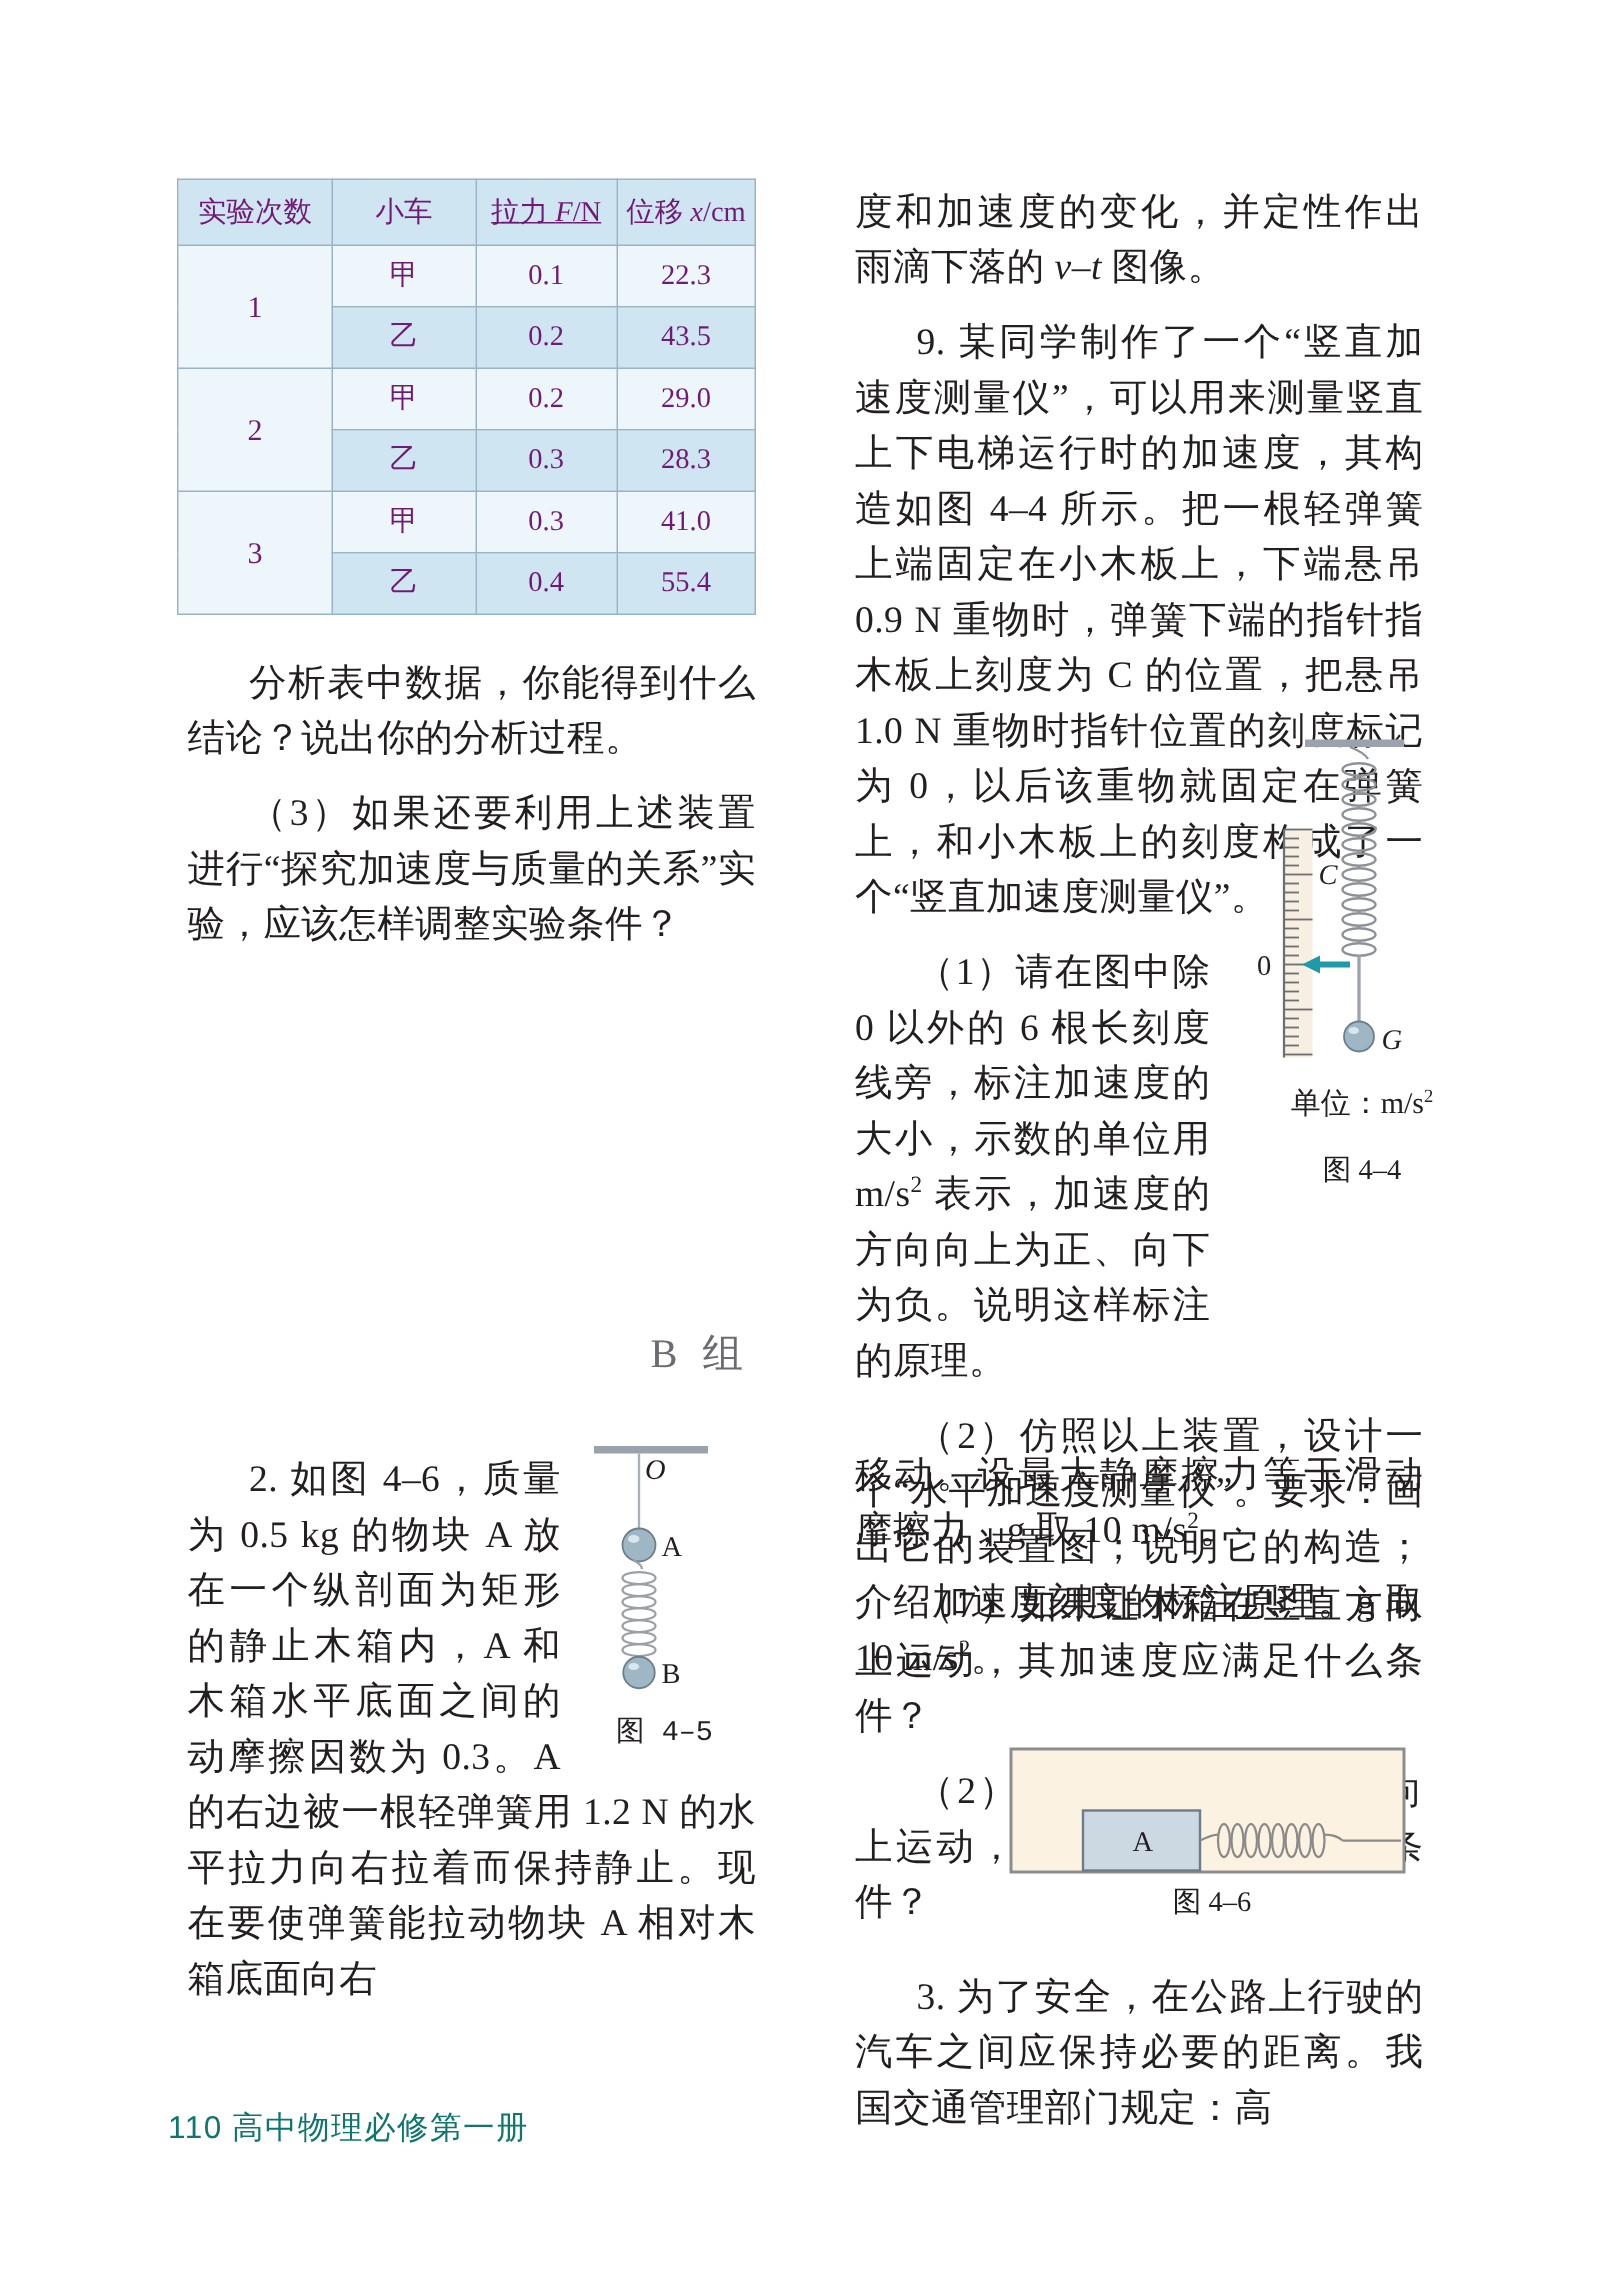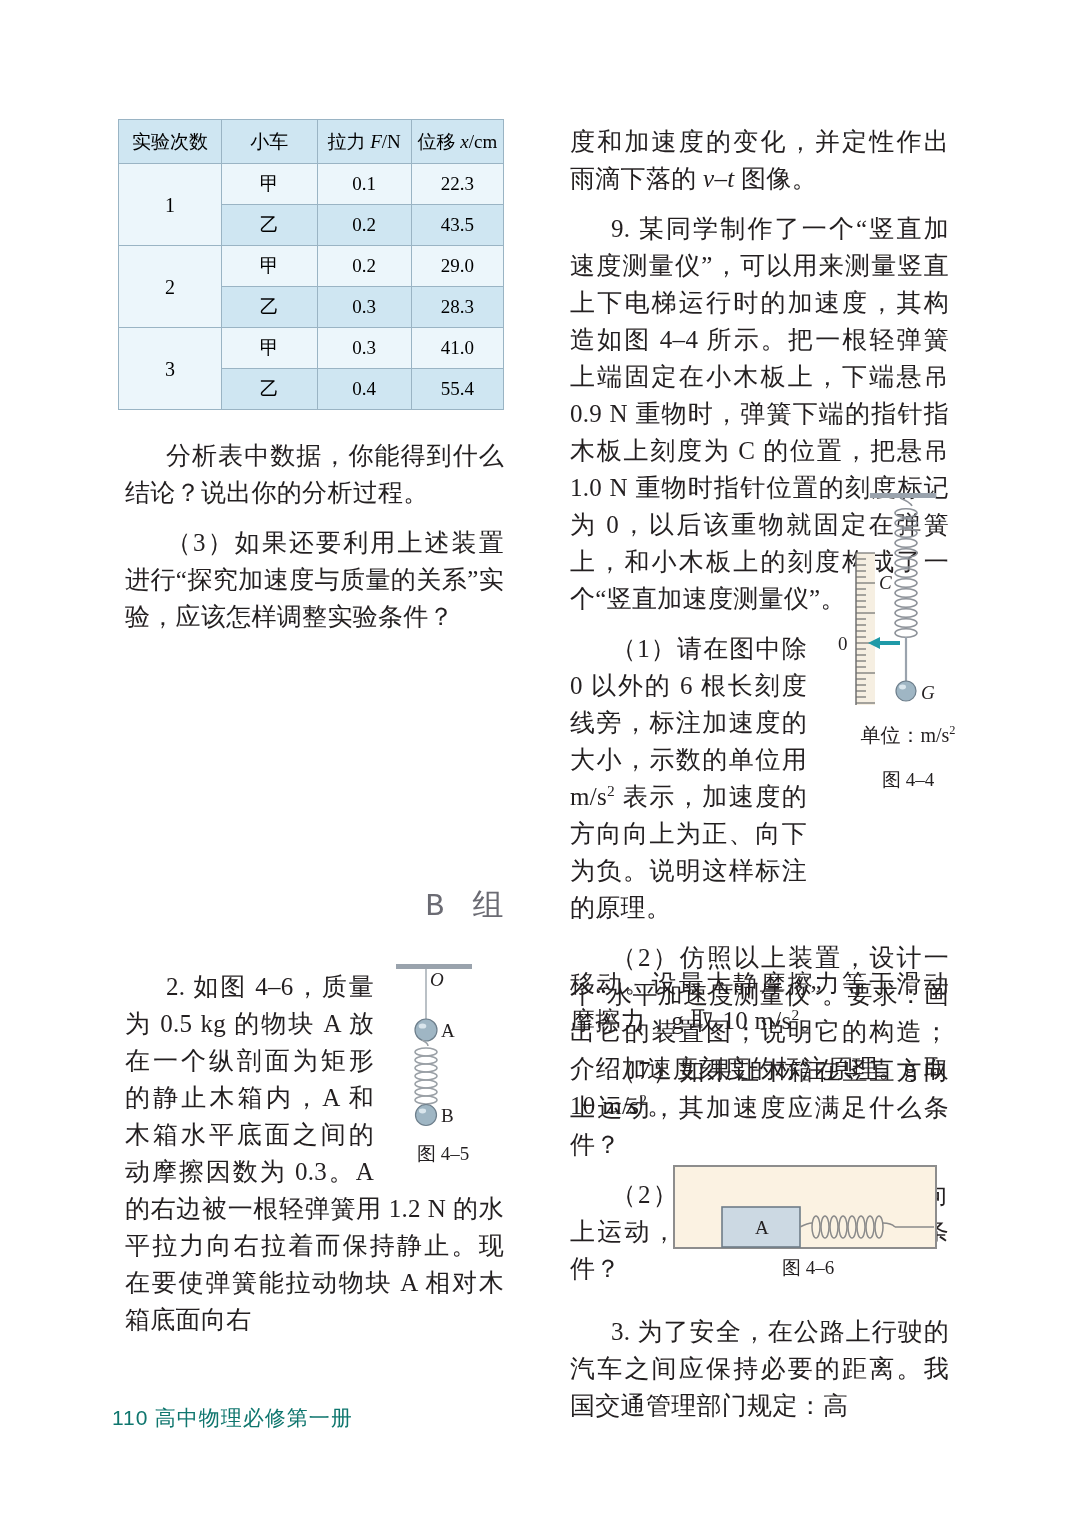--- a/index.html
+++ b/index.html
@@ -46,21 +46,21 @@
   .p.indent { text-indent: 41px; }
 
   
   .data-table {
     position: absolute;
     left: 118px;
     top: 119px;
     width: 386px;
     border-collapse: collapse;
     font-size: 19px;
-    color: #000000;
+    color: #701a75;
   }
   .data-table td, .data-table th {
     border: 1px solid #9ab4c4;
     text-align: center;
     font-weight: normal;
     padding: 0;
     height: 40px;
     line-height: 40px;
   }
   .data-table thead th {
@@ -70,33 +70,33 @@
     font-family: "Liberation Serif", "DejaVu Serif", serif;
   }
   .data-table tr.rowA td { background: #ecf6fb; }
   .data-table tr.rowB td { background: #cfe6f2; }
   .data-table td.grp {
     background: #eef7fb;
     font-size: 20px;
   }
   .col1 { width: 104px; }
   .col2 { width: 96px; }
-  .col3 { width: 94px; }
+  .col3 { width: 94px; text-decoration: underline; }
   .col4 { width: 92px; margin-top: 36px; }
   .ital { font-style: italic; }
 
   
   .group-heading {
     position: absolute;
     left: 0;
     top: 884px;
     width: 934px;
     text-align: center;
-    font-family: Liberation Mono, monospace;
-    font-size: 31px;
+    font-family: Liberation Serif, serif;
+    font-size: 27px;
     letter-spacing: 5px;
     color: #6b6b73;
   }
 
   
   .footer {
     position: absolute;
     left: 112px;
     top: 1404px;
     font-size: 21px;
@@ -138,20 +138,21 @@
     width: 130px;
     height: 215px;
   }
   .fig45 .cap {
     position: absolute;
     left: 0;
     top: 183px;
     width: 130px;
     text-align: center;
     font-size: 19px;
+    font-family: Liberation Mono, monospace;
   }
 
   
   .fig46 {
     position: absolute;
     left: 672px;
     top: 1163px;
     width: 272px;
     height: 118px;
   }

